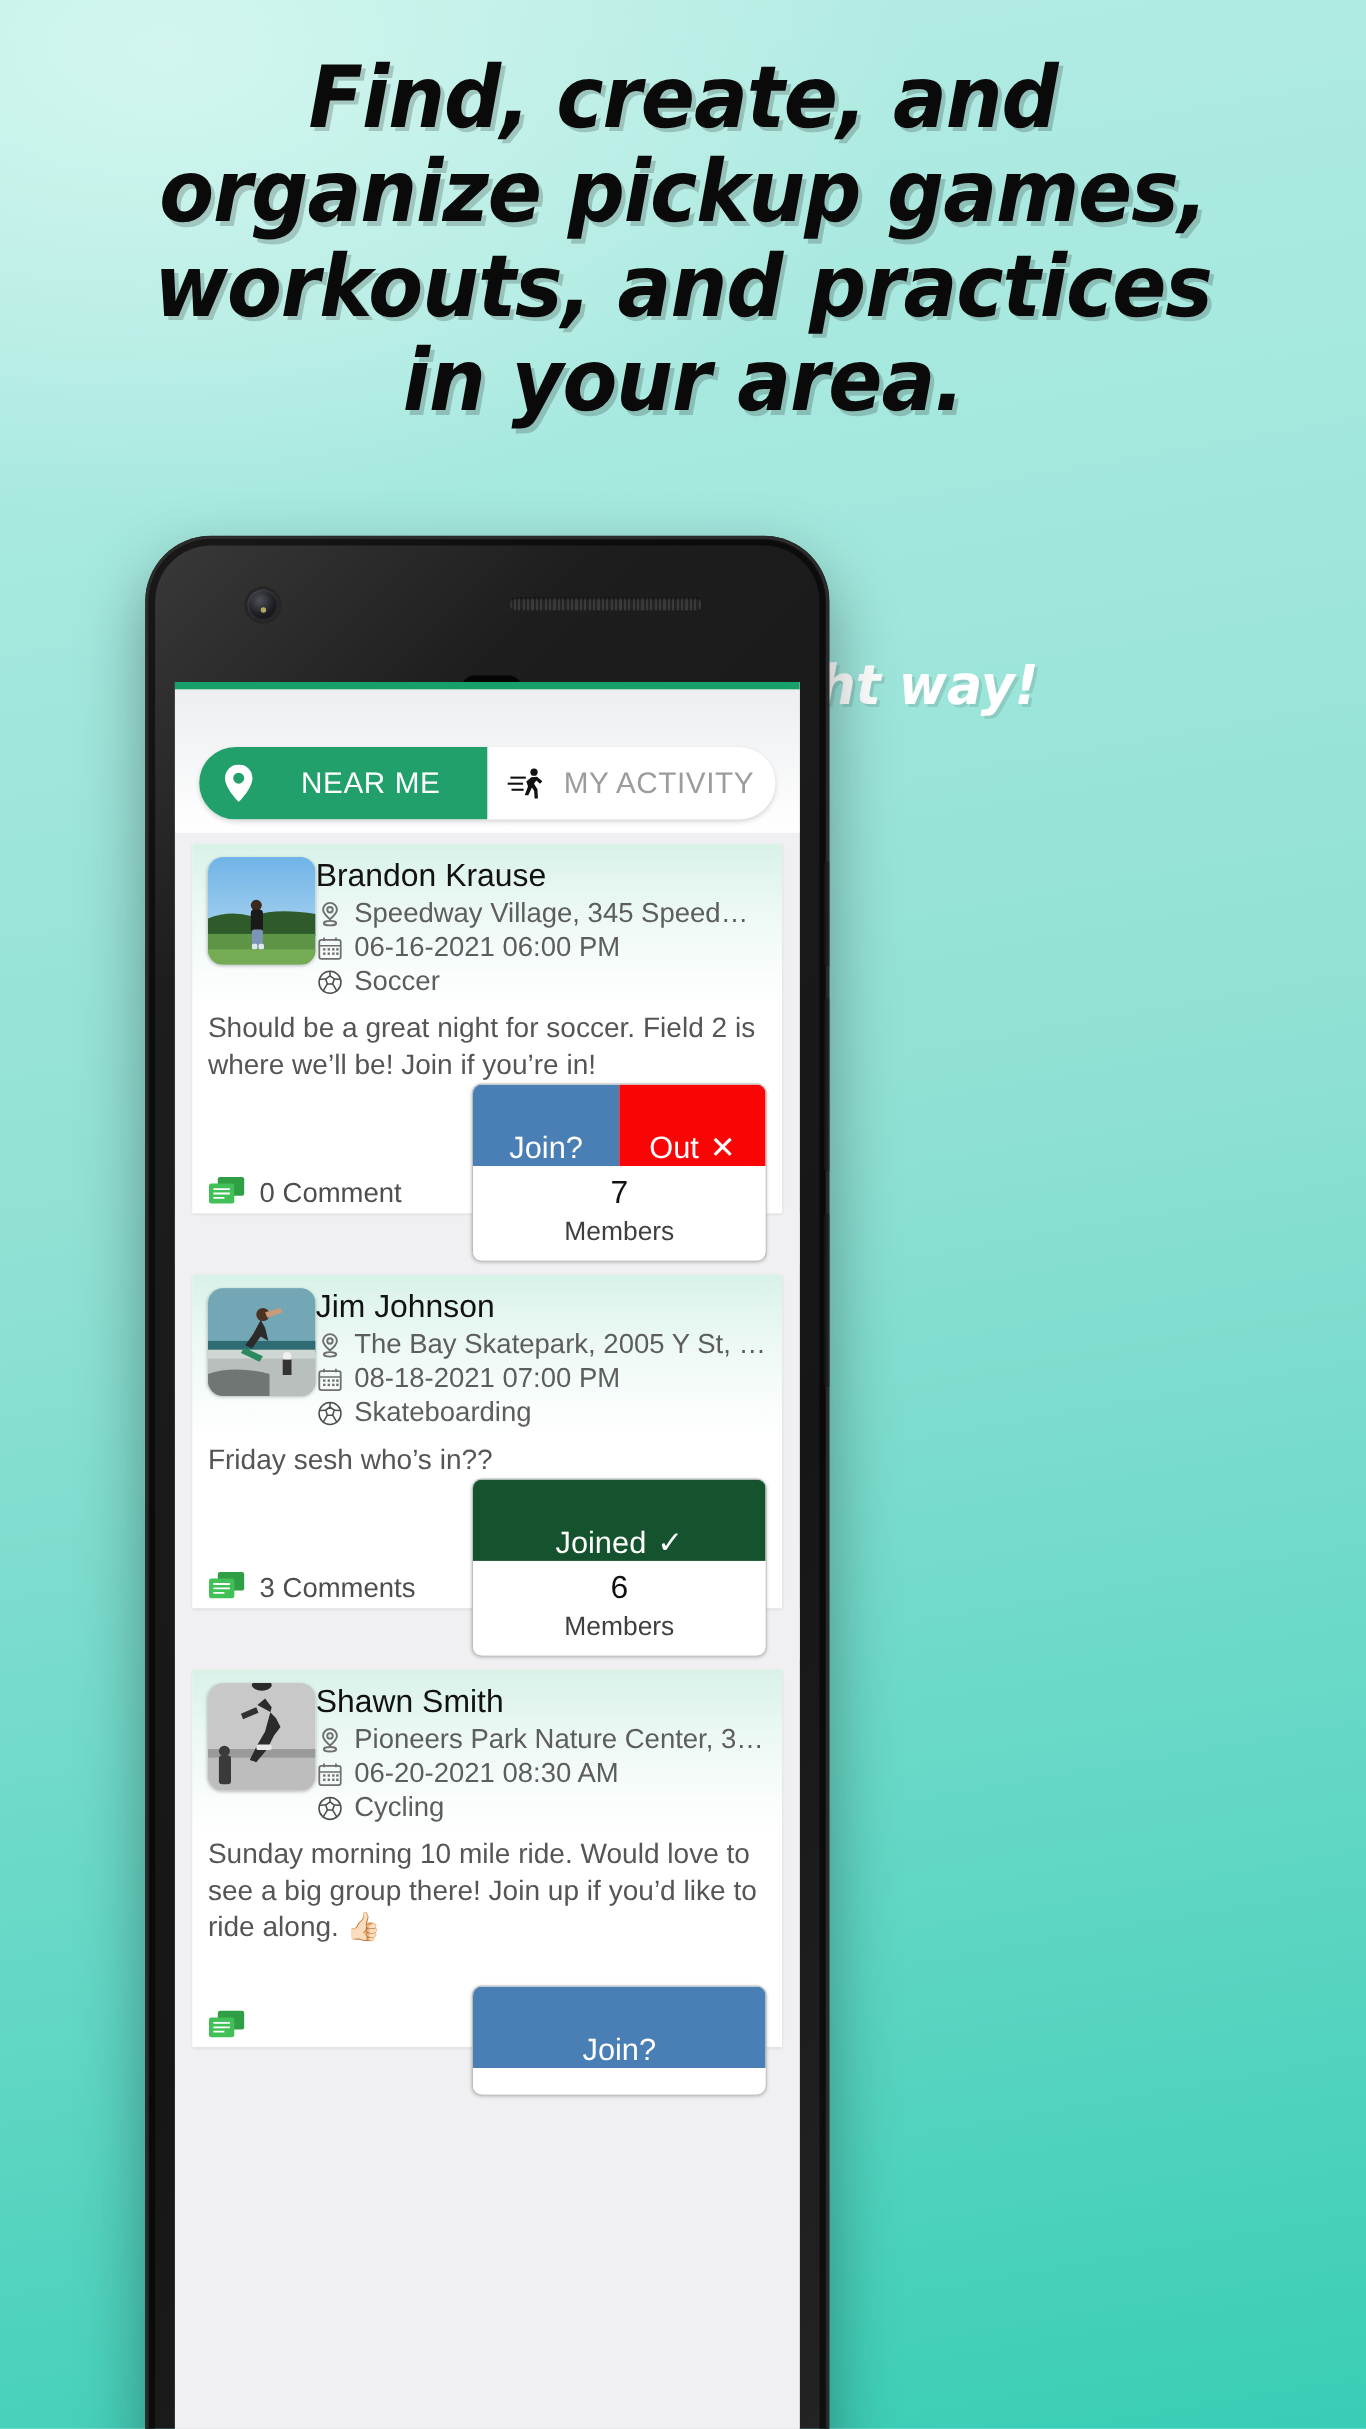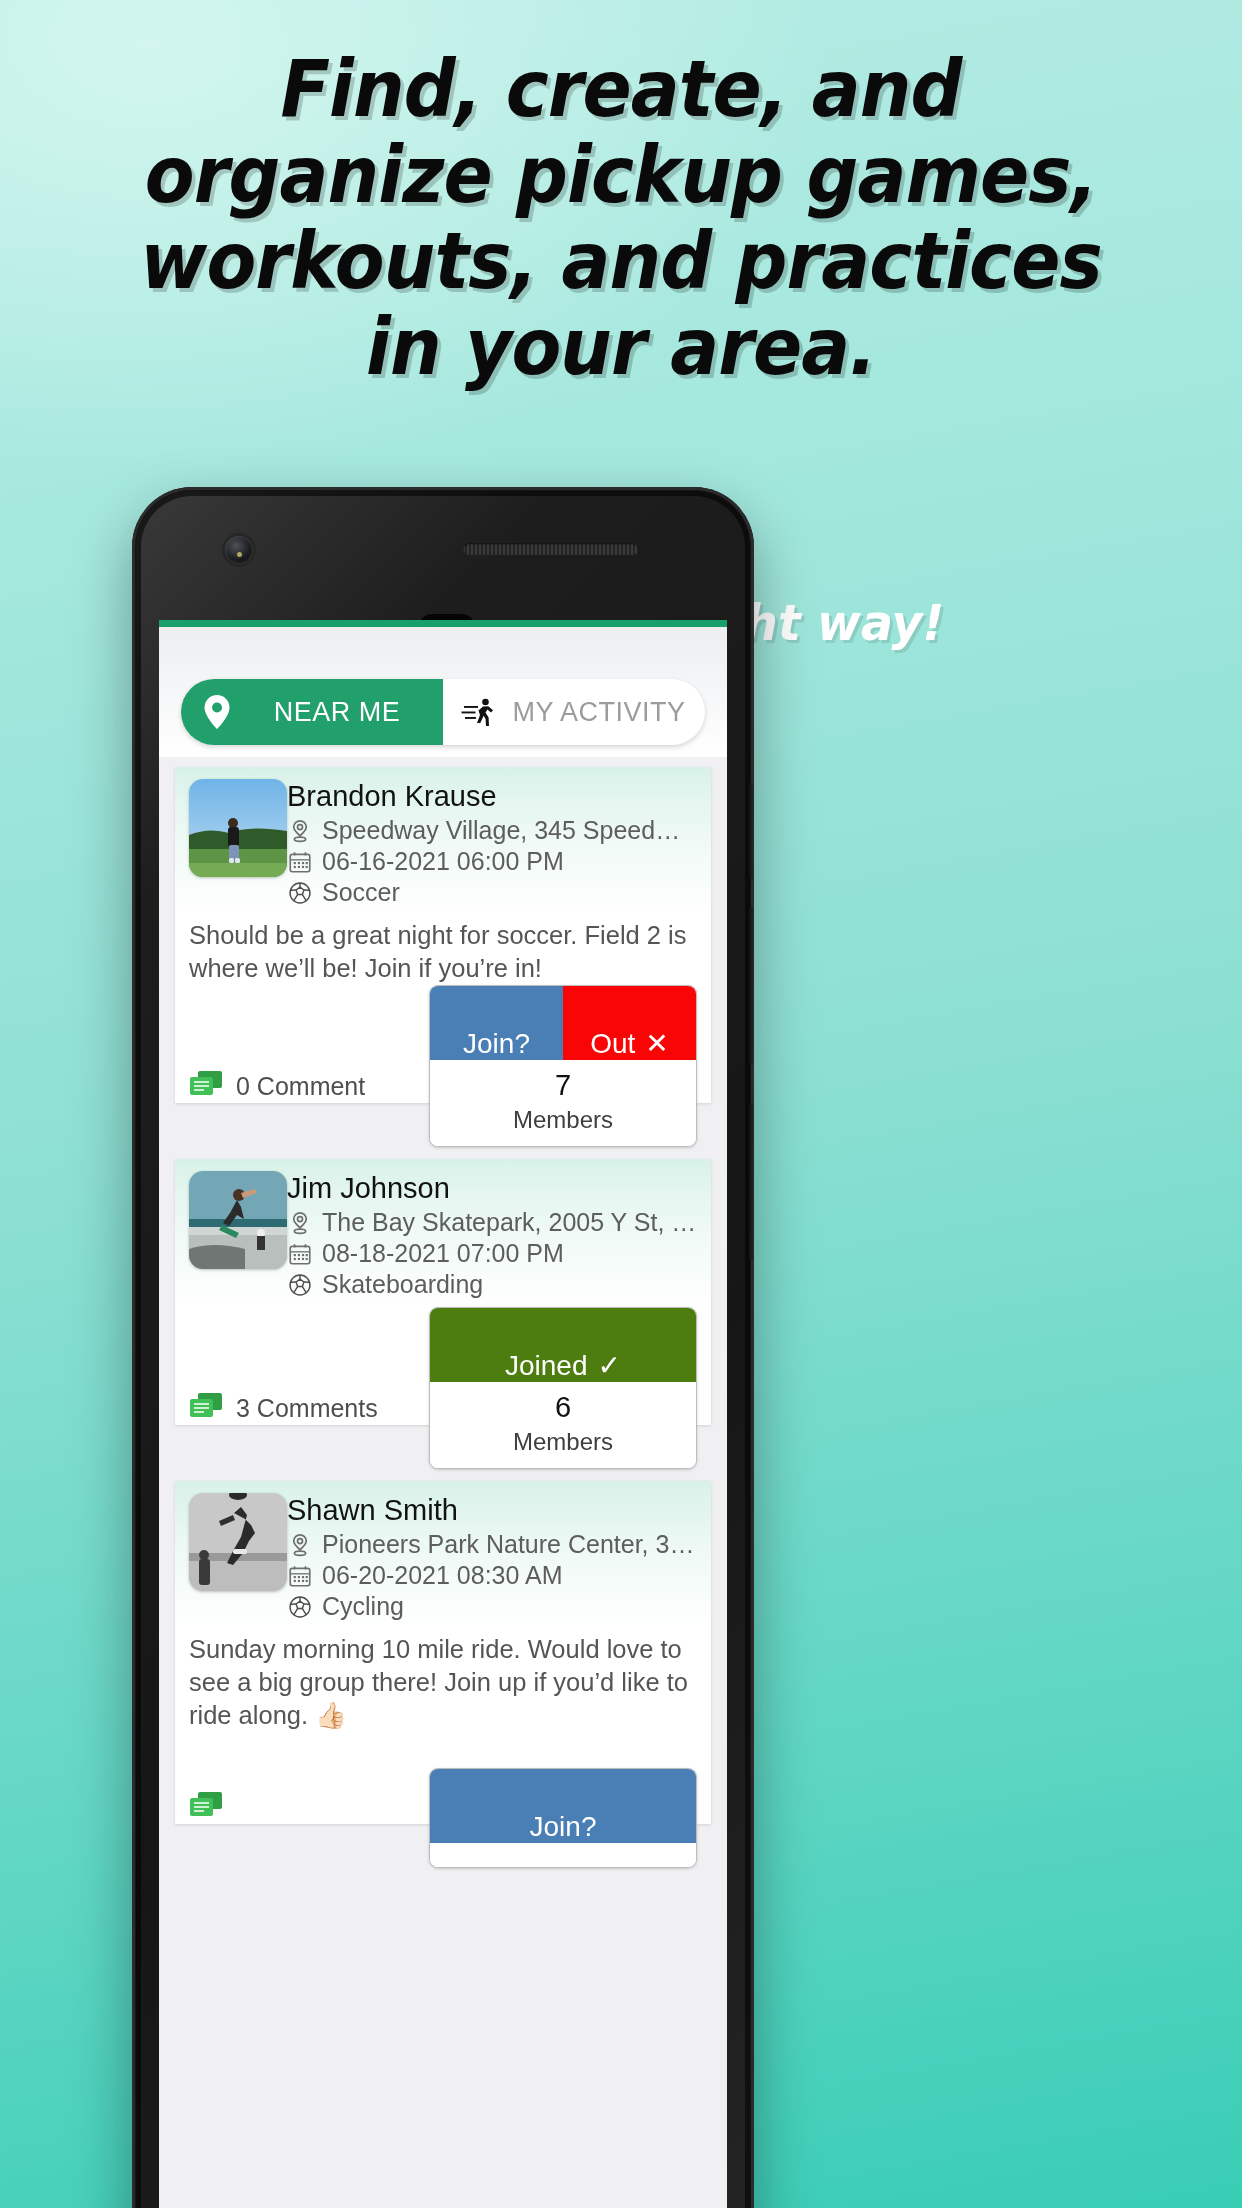--- a/index.html
+++ b/index.html
@@ -166,21 +166,21 @@
     box-shadow:0 1px 3px rgba(0,0,0,.18);
     margin-bottom:-44px; position:relative; z-index:3;
   }
   .btnrow{ display:flex; height:74px; }
   .btn{
     flex:1; display:flex; align-items:flex-end; justify-content:center;
     gap:10px; color:#fff; font-size:28px;
   }
   .btn-join{ background:#4a7fb5; }
   .btn-out{ background:#fa0505; }
-  .btn-joined{ background:#4d7c0f; width:100%; }
+  .btn-joined{ background:#14532d; width:100%; }
   .memberbox{ background:#fff; padding:8px 0 12px 0; text-align:center; }
   .memcount{ font-size:29px; color:#111; line-height:34px; }
   .memlabel{ font-size:24px; color:#3f3f3f; margin-top:4px; }
 
   .gap{ height:46px; background:#f0f0f2; }
 </style>
 </head>
 <body>
 
 <div class="headline">
@@ -387,20 +387,21 @@
                   <svg width="26" height="26" viewBox="0 0 24 24" fill="none" stroke="#4d4d4d" stroke-width="1.3">
                       <circle cx="12" cy="12" r="9.2"></circle>
                       <path d="M12 6.6l3.6 2.6-1.4 4.2h-4.4L8.4 9.2z"></path>
                       <path d="M12 2.8v3.8M20.8 9.4l-5.2-.2M18 19.6l-3.8-6.2M6 19.6l3.8-6.2M3.2 9.4l5.2-.2"></path>
                     </svg>
                 </span>
                 <span class="mtext">Skateboarding</span>
               </div>
             </div>
           </div>
+          <div class="desc">Friday sesh who’s in??</div>
           <div class="card-foot">
             <div class="comments">
               <span>
                 <svg width="34" height="30" viewBox="0 0 34 30">
                     <rect x="9" y="2" width="24" height="17" rx="2" fill="#2f9e44"></rect>
                     <rect x="1" y="8" width="23" height="18" rx="2" fill="#40c057"></rect>
                     <g stroke="#fff" stroke-width="1.6">
                       <path d="M5 13h15M5 17h15M5 21h10"></path>
                     </g>
                   </svg>

